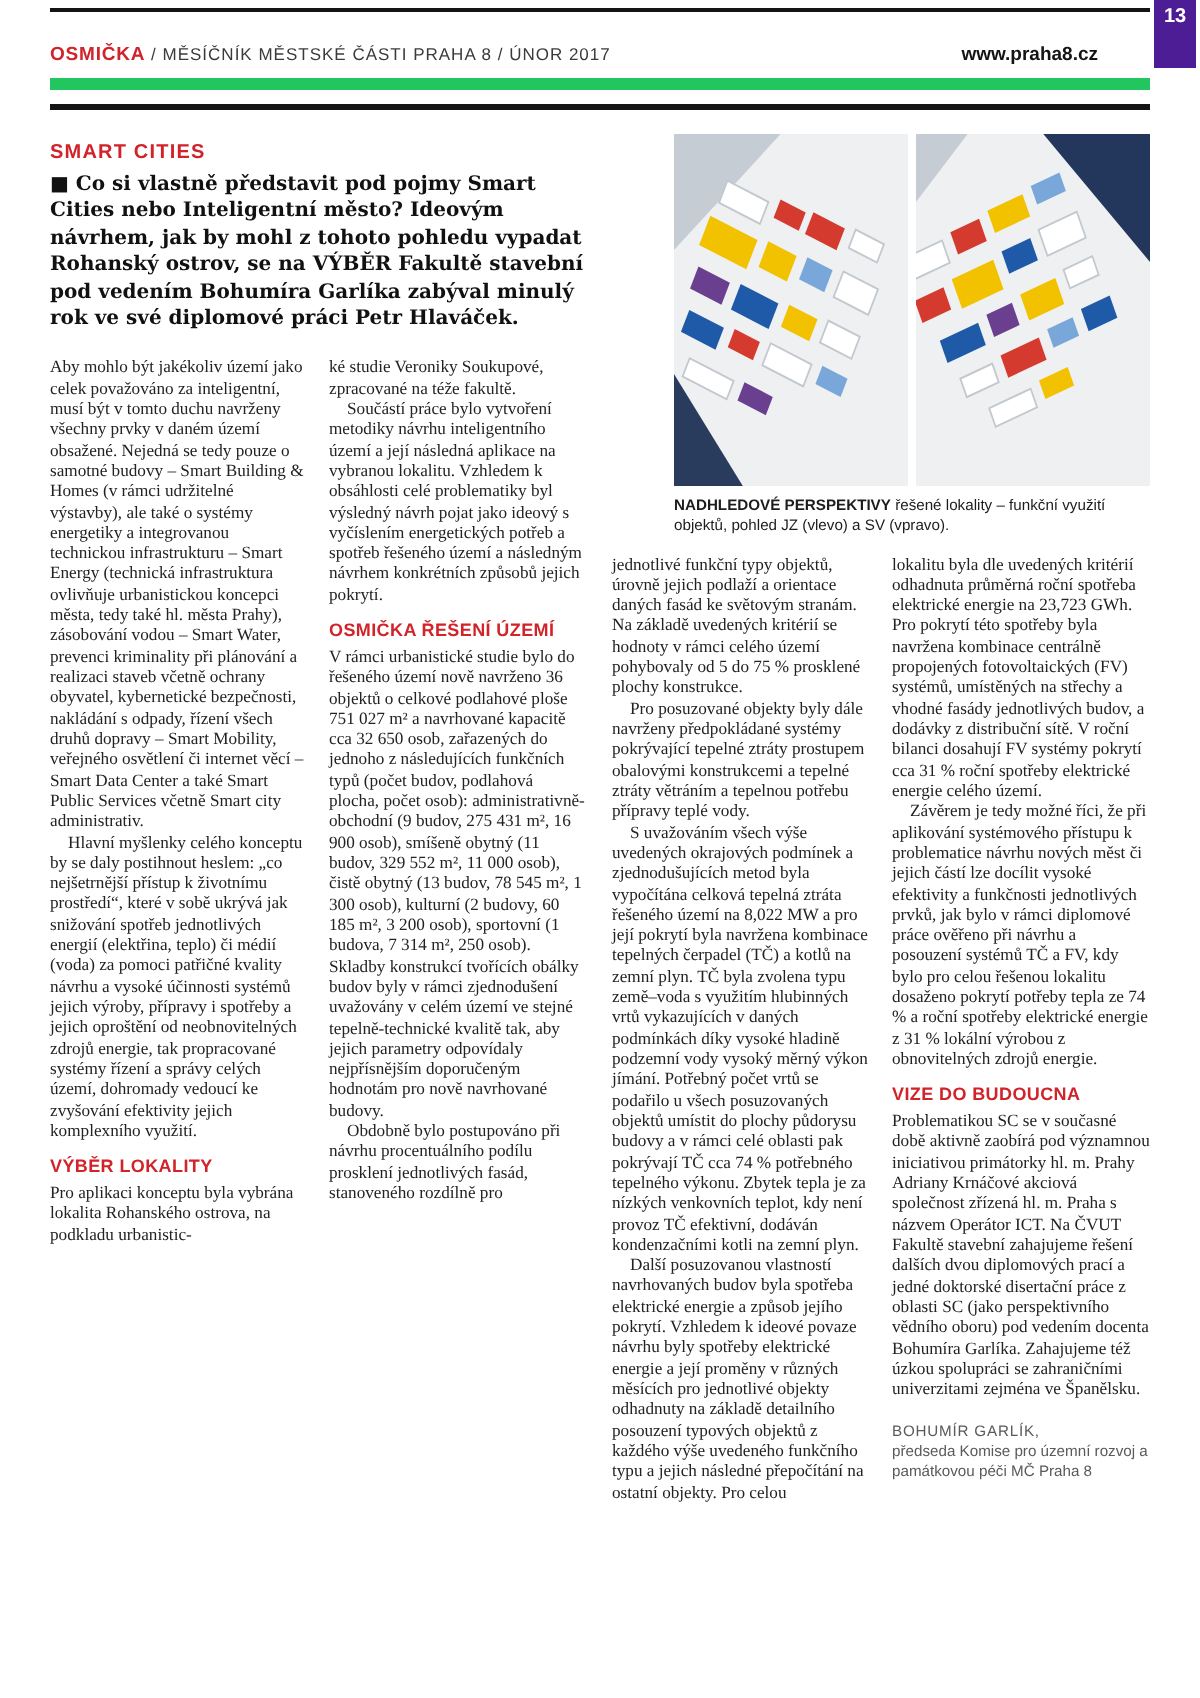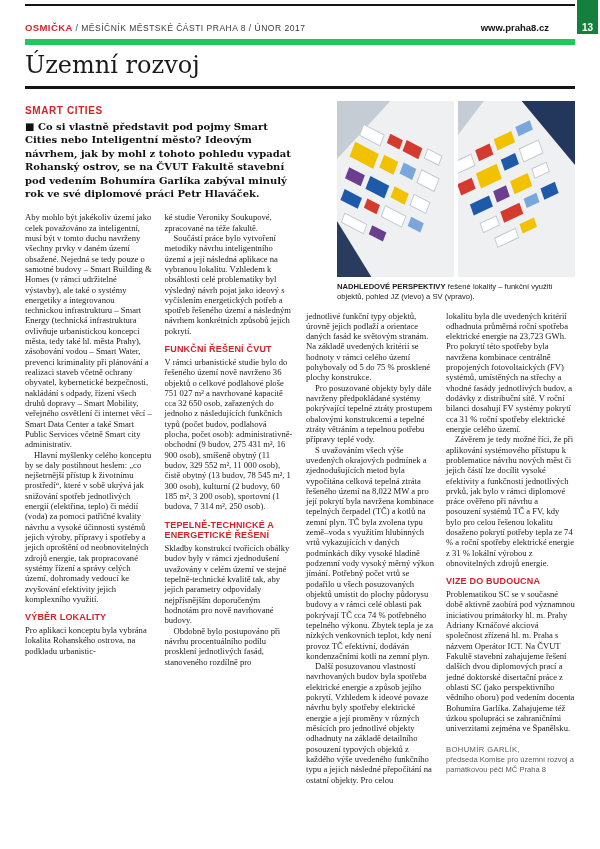--- a/index.html
+++ b/index.html
@@ -4,23 +4,23 @@
 <style>
   html,body{margin:0;padding:0;background:#e8e8e8;}
   .page{position:relative;width:600px;height:849px;background:#fff;overflow:hidden;
         font-family:"Liberation Sans",sans-serif;color:#1c1c1c;margin:0 auto;}
   .topline{height:2px;background:#141414;margin:4px 25px 0 25px;}
   .masthead-row{display:flex;justify-content:space-between;align-items:baseline;
         margin:0 25px;padding:11px 0 4px;border-bottom:6px solid #22c55e;}
   .brand{color:#d2232a;font-weight:700;font-size:9.5px;letter-spacing:.4px;}
   .brand-rest{font-size:8.5px;letter-spacing:.5px;color:#3a3a3a;}
   .site{font-weight:700;font-size:9.5px;color:#141414;padding-right:26px;}
-  .pagebox{position:absolute;top:0;right:2px;width:21px;height:34px;background:#15803d;
+  .pagebox{position:absolute;top:0;right:2px;width:21px;height:34px;background:#4c1d95;
         color:#fff;font-weight:700;font-size:10px;display:flex;align-items:flex-end;
-        justify-content:center;padding-bottom:1px;box-sizing:border-box;}
+        justify-content:center;padding-bottom:20px;box-sizing:border-box;}
   .section-title{font-family:"DejaVu Serif",serif;font-weight:400;font-size:24px;
         margin:6px 25px 0;color:#1a1a1a;}
   .thick-rule{height:3px;background:#141414;margin:7px 25px 0;}
   .article{display:flex;gap:13px;margin:12px 25px 0;}
   .half-left{width:268px;flex:none;}
   .half-right{flex:1;min-width:0;}
   .kicker{color:#d2232a;font-weight:700;font-size:10px;letter-spacing:.6px;margin:4px 0 4px;}
   h1.headline{font-family:"DejaVu Serif",serif;font-weight:700;font-size:31px;
         line-height:1.08;letter-spacing:-.8px;margin:0 0 14px;color:#111;}
   .lede{font-family:"DejaVu Serif",serif;font-weight:700;font-size:10px;line-height:1.34;
@@ -48,40 +48,38 @@
   <div class="topline"></div>
   <div class="pagebox">13</div>
 
   <header class="masthead-row">
     <div>
       <span class="brand">OSMIČKA</span><span class="brand-rest"> / MĚSÍČNÍK MĚSTSKÉ ČÁSTI PRAHA 8 / ÚNOR 2017</span>
     </div>
     <div class="site">www.praha8.cz</div>
   </header>
 
-  <h2 class="section-title">Územní rozvoj</h2>
   <div class="thick-rule"></div>
 
   <main class="article">
     <div class="half-left">
       <div class="kicker">SMART CITIES</div>
-      <p class="lede">■ Co si vlastně představit pod pojmy Smart Cities nebo Inteligentní město? Ideovým návrhem, jak by mohl z tohoto pohledu vypadat Rohanský ostrov, se na ČVUT Fakultě stavební pod vedením Bohumíra Garlíka zabýval minulý rok ve své diplomové práci Petr Hlaváček.</p>
+      <p class="lede">■ Co si vlastně představit pod pojmy Smart Cities nebo Inteligentní město? Ideovým návrhem, jak by mohl z tohoto pohledu vypadat Rohanský ostrov, se na VÝBĚR Fakultě stavební pod vedením Bohumíra Garlíka zabýval minulý rok ve své diplomové práci Petr Hlaváček.</p>
       <div class="cols">
         <div class="col">
             <p>Aby mohlo být jakékoliv území jako celek považováno za inteligentní, musí být v tomto duchu navrženy všechny prvky v daném území obsažené. Nejedná se tedy pouze o samotné budovy – Smart Building &amp; Homes (v rámci udržitelné výstavby), ale také o systémy energetiky a integrovanou technickou infrastrukturu – Smart Energy (technická infrastruktura ovlivňuje urbanistickou koncepci města, tedy také hl. města Prahy), zásobování vodou – Smart Water, prevenci kriminality při plánování a realizaci staveb včetně ochrany obyvatel, kybernetické bezpečnosti, nakládání s odpady, řízení všech druhů dopravy – Smart Mobility, veřejného osvětlení či internet věcí – Smart Data Center a také Smart Public Services včetně Smart city administrativ.</p>
             <p class="pi">Hlavní myšlenky celého konceptu by se daly postihnout heslem: „co nejšetrnější přístup k životnímu prostředí“, které v sobě ukrývá jak snižování spotřeb jednotlivých energií (elektřina, teplo) či médií (voda) za pomoci patřičné kvality návrhu a vysoké účinnosti systémů jejich výroby, přípravy i spotřeby a jejich oproštění od neobnovitelných zdrojů energie, tak propracované systémy řízení a správy celých území, dohromady vedoucí ke zvyšování efektivity jejich komplexního využití.</p>
             <div class="subhead">VÝBĚR LOKALITY</div>
             <p>Pro aplikaci konceptu byla vybrána lokalita Rohanského ostrova, na podkladu urbanistic-</p>
           </div>
         <div class="col">
             <p>ké studie Veroniky Soukupové, zpracované na téže fakultě.</p>
             <p class="pi">Součástí práce bylo vytvoření metodiky návrhu inteligentního území a její následná aplikace na vybranou lokalitu. Vzhledem k obsáhlosti celé problematiky byl výsledný návrh pojat jako ideový s vyčíslením energetických potřeb a spotřeb řešeného území a následným návrhem konkrétních způsobů jejich pokrytí.</p>
-            <div class="subhead">FUNKČNÍ ŘEŠENÍ ČVUT</div>
+            <div class="subhead">OSMIČKA ŘEŠENÍ ÚZEMÍ</div>
             <p>V rámci urbanistické studie bylo do řešeného území nově navrženo 36 objektů o celkové podlahové ploše 751 027 m² a navrhované kapacitě cca 32 650 osob, zařazených do jednoho z následujících funkčních typů (počet budov, podlahová plocha, počet osob): administrativně-obchodní (9 budov, 275 431 m², 16 900 osob), smíšeně obytný (11 budov, 329 552 m², 11 000 osob), čistě obytný (13 budov, 78 545 m², 1 300 osob), kulturní (2 budovy, 60 185 m², 3 200 osob), sportovní (1 budova, 7 314 m², 250 osob).</p>
-            <div class="subhead">TEPELNĚ-TECHNICKÉ A ENERGETICKÉ ŘEŠENÍ</div>
             <p>Skladby konstrukcí tvořících obálky budov byly v rámci zjednodušení uvažovány v celém území ve stejné tepelně-technické kvalitě tak, aby jejich parametry odpovídaly nejpřísnějším doporučeným hodnotám pro nově navrhované budovy.</p>
             <p class="pi">Obdobně bylo postupováno při návrhu procentuálního podílu prosklení jednotlivých fasád, stanoveného rozdílně pro</p>
           </div>
       </div>
     </div>
 
     <div class="half-right">
       <figure>
         <div class="imgs">
 

